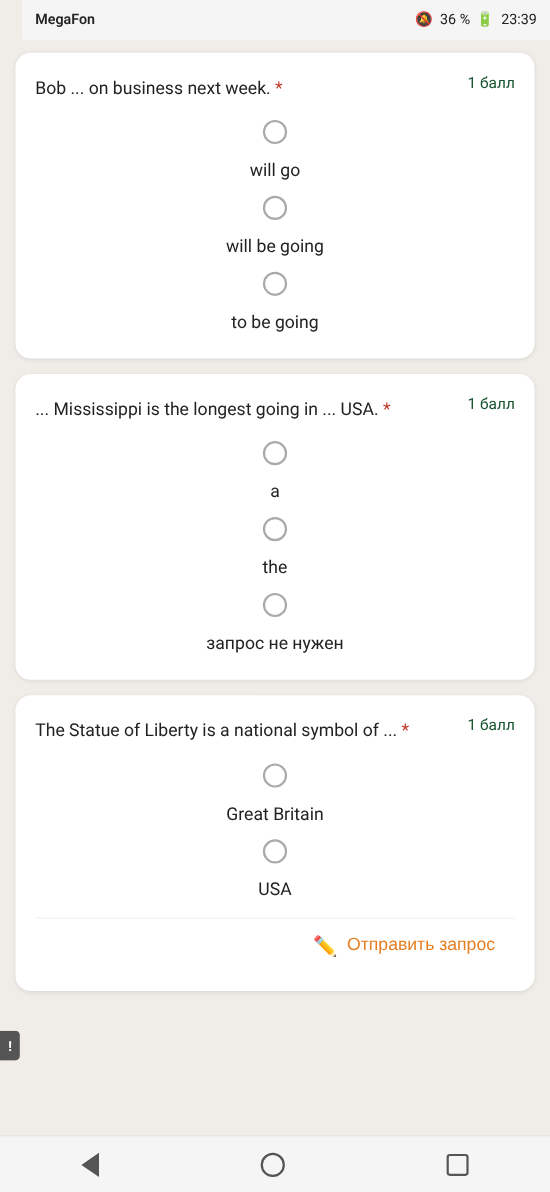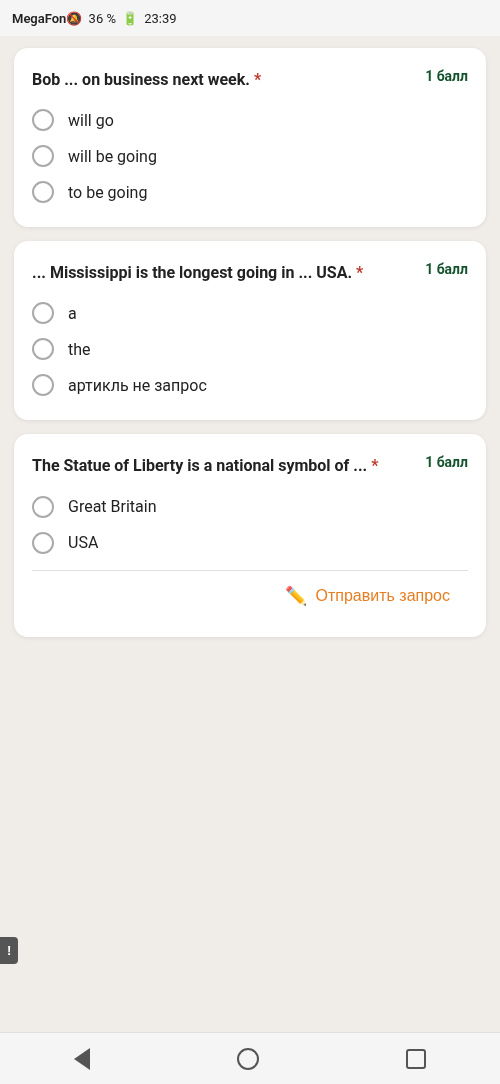--- a/index.html
+++ b/index.html
@@ -13,24 +13,25 @@
       display: flex;
       flex-direction: column;
     }
 
     
     .status-bar {
       background-color: #f5f5f5;
       height: 36px;
       display: flex;
       align-items: center;
-      justify-content: flex-start;
+      justify-content: space-between;
       padding: 0 12px;
       font-size: 13px;
       color: #222;
+      margin-left: 20px;
     }
     .status-left {
       font-weight: 600;
       font-size: 13px;
     }
     .status-right {
       display: flex;
       align-items: center;
       gap: 6px;
       font-size: 13px;
@@ -53,21 +54,20 @@
       padding: 20px 18px 24px 18px;
       box-shadow: 0 1px 4px rgba(0,0,0,0.08);
     }
 
     .question-header {
       display: flex;
       justify-content: space-between;
       align-items: flex-start;
       margin-bottom: 18px;
       gap: 8px;
-      font-weight: bold;
     }
 
     .question-text {
       font-size: 16px;
       color: #222;
       line-height: 1.45;
       flex: 1;
     }
 
     .question-required {
@@ -87,20 +87,21 @@
       flex-direction: column;
       gap: 14px;
       margin-top: 6px;
     }
 
     .option-item {
       display: flex;
       align-items: center;
       gap: 14px;
       cursor: pointer;
+      flex-direction: column;
     }
 
     .radio-circle {
       width: 22px;
       height: 22px;
       border-radius: 50%;
       border: 2px solid #aaa;
       background: #fff;
       flex-shrink: 0;
       display: flex;
@@ -260,21 +261,21 @@
       <div class="option-item">
         <div class="radio-circle"></div>
         <span class="option-label">a</span>
       </div>
       <div class="option-item">
         <div class="radio-circle"></div>
         <span class="option-label">the</span>
       </div>
       <div class="option-item">
         <div class="radio-circle"></div>
-        <span class="option-label">артикль не запрос</span>
+        <span class="option-label">запрос не нужен</span>
       </div>
     </div>
   </div>
 
   <div class="question-card last-card">
     <div class="question-header">
       <div>
         <span class="question-text">The Statue of Liberty is a national symbol of ...</span>
         <span class="question-required"> *</span>
       </div>

